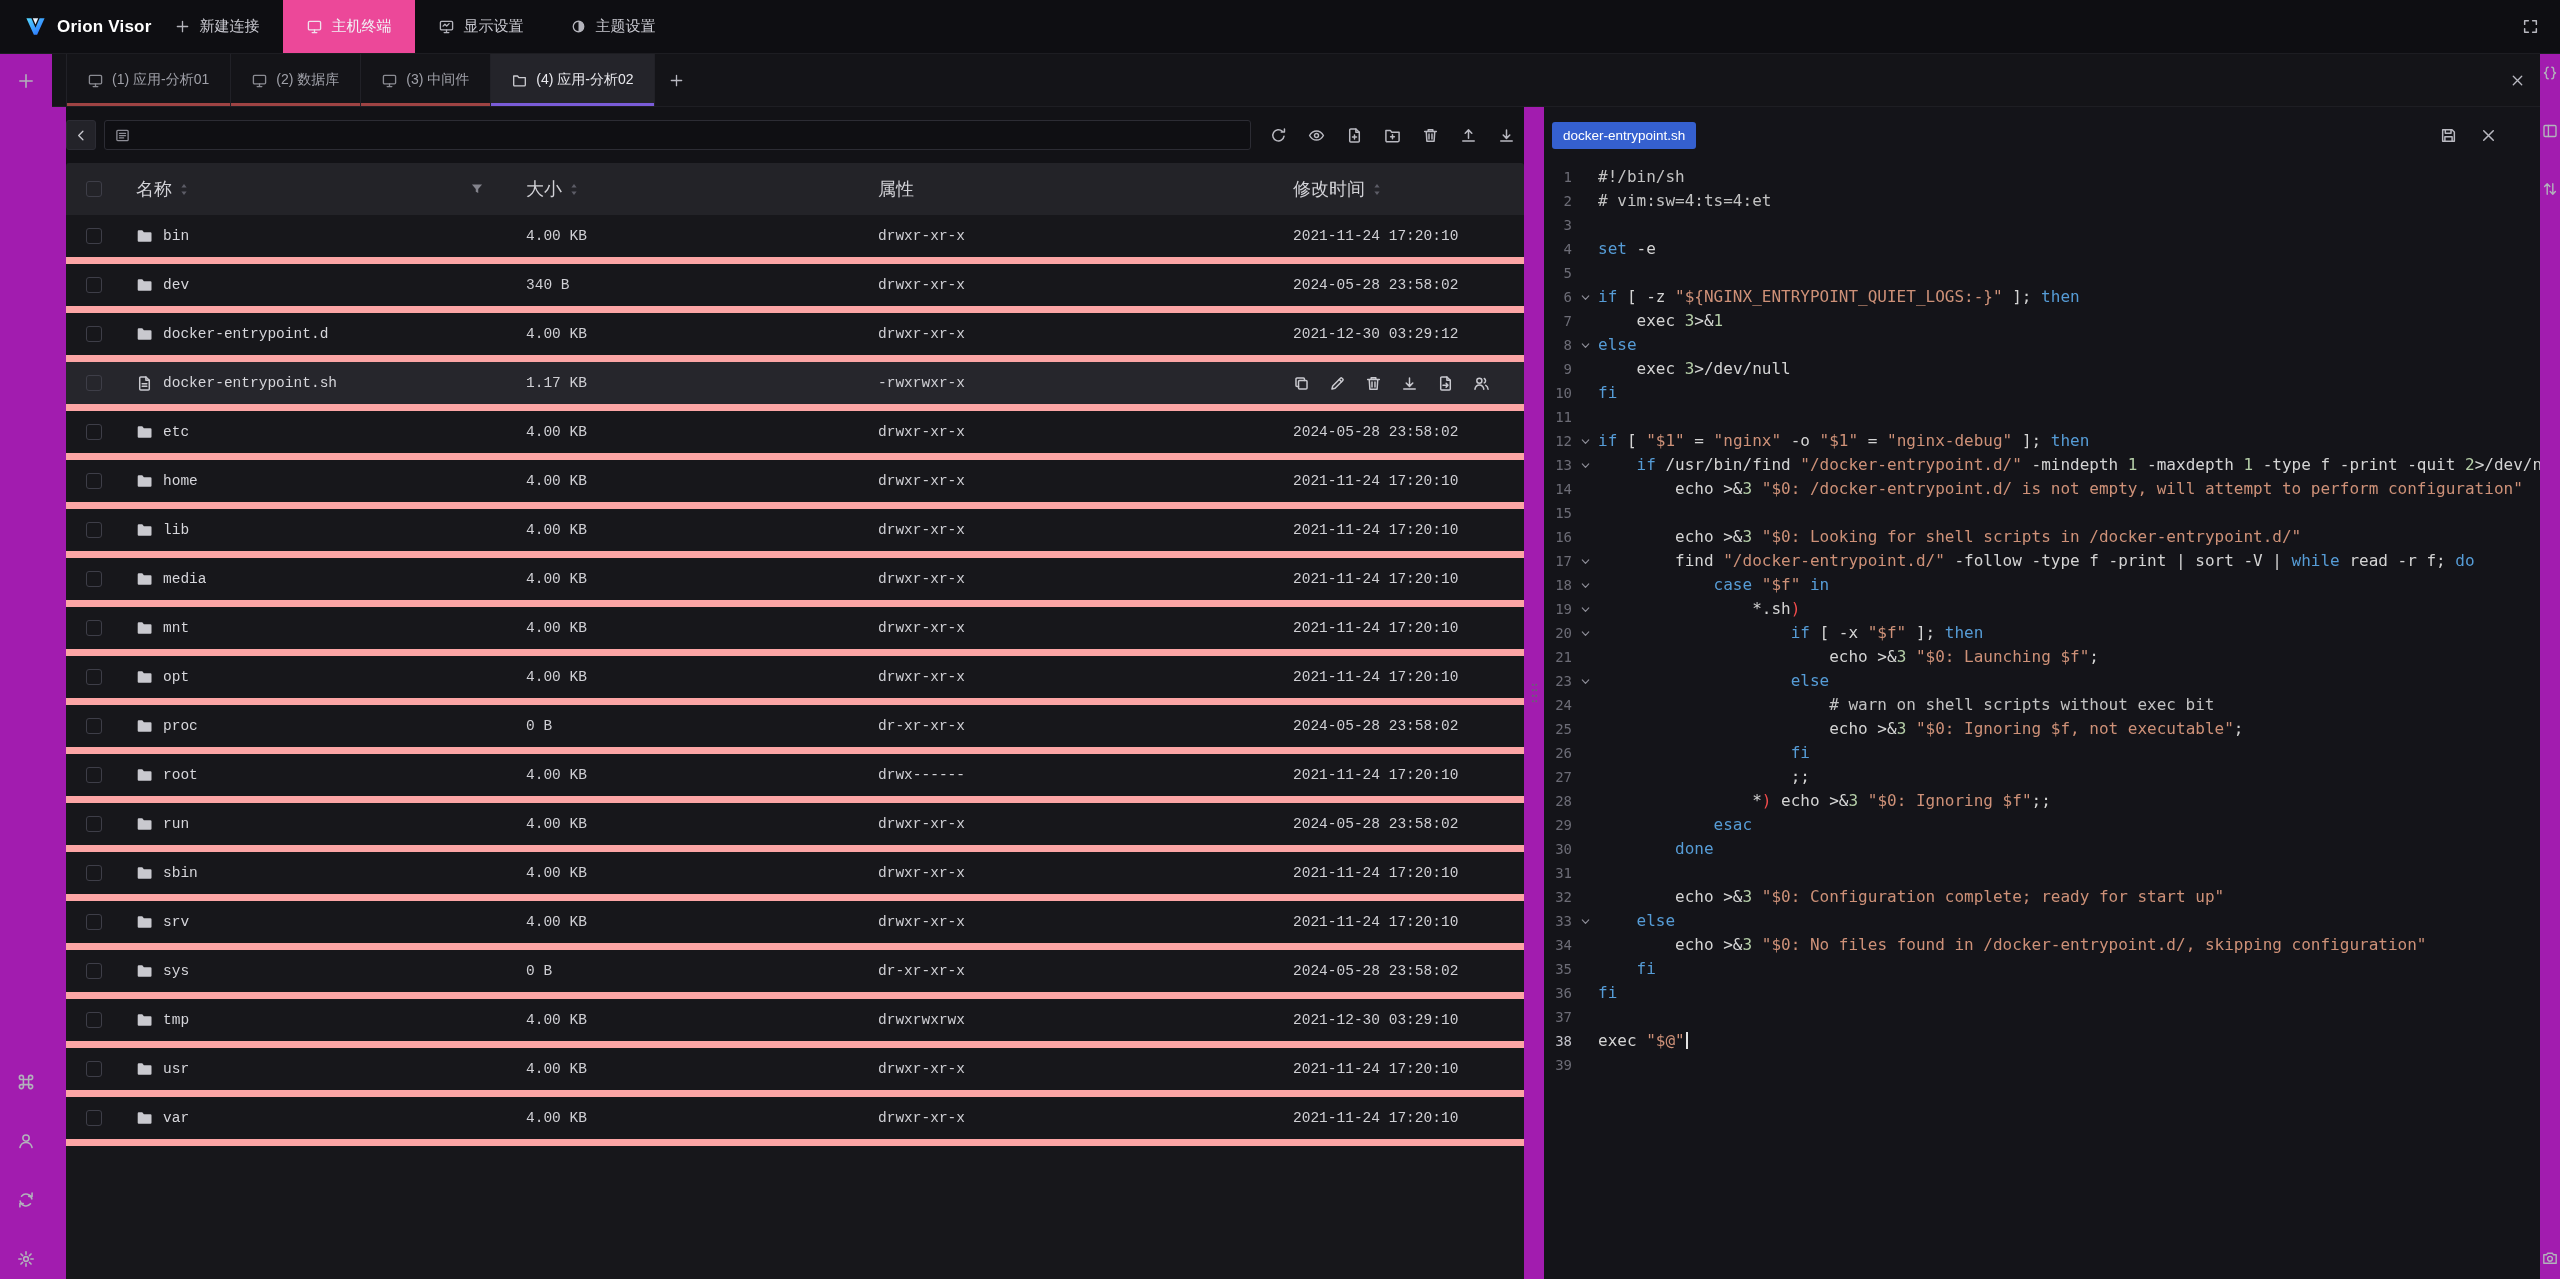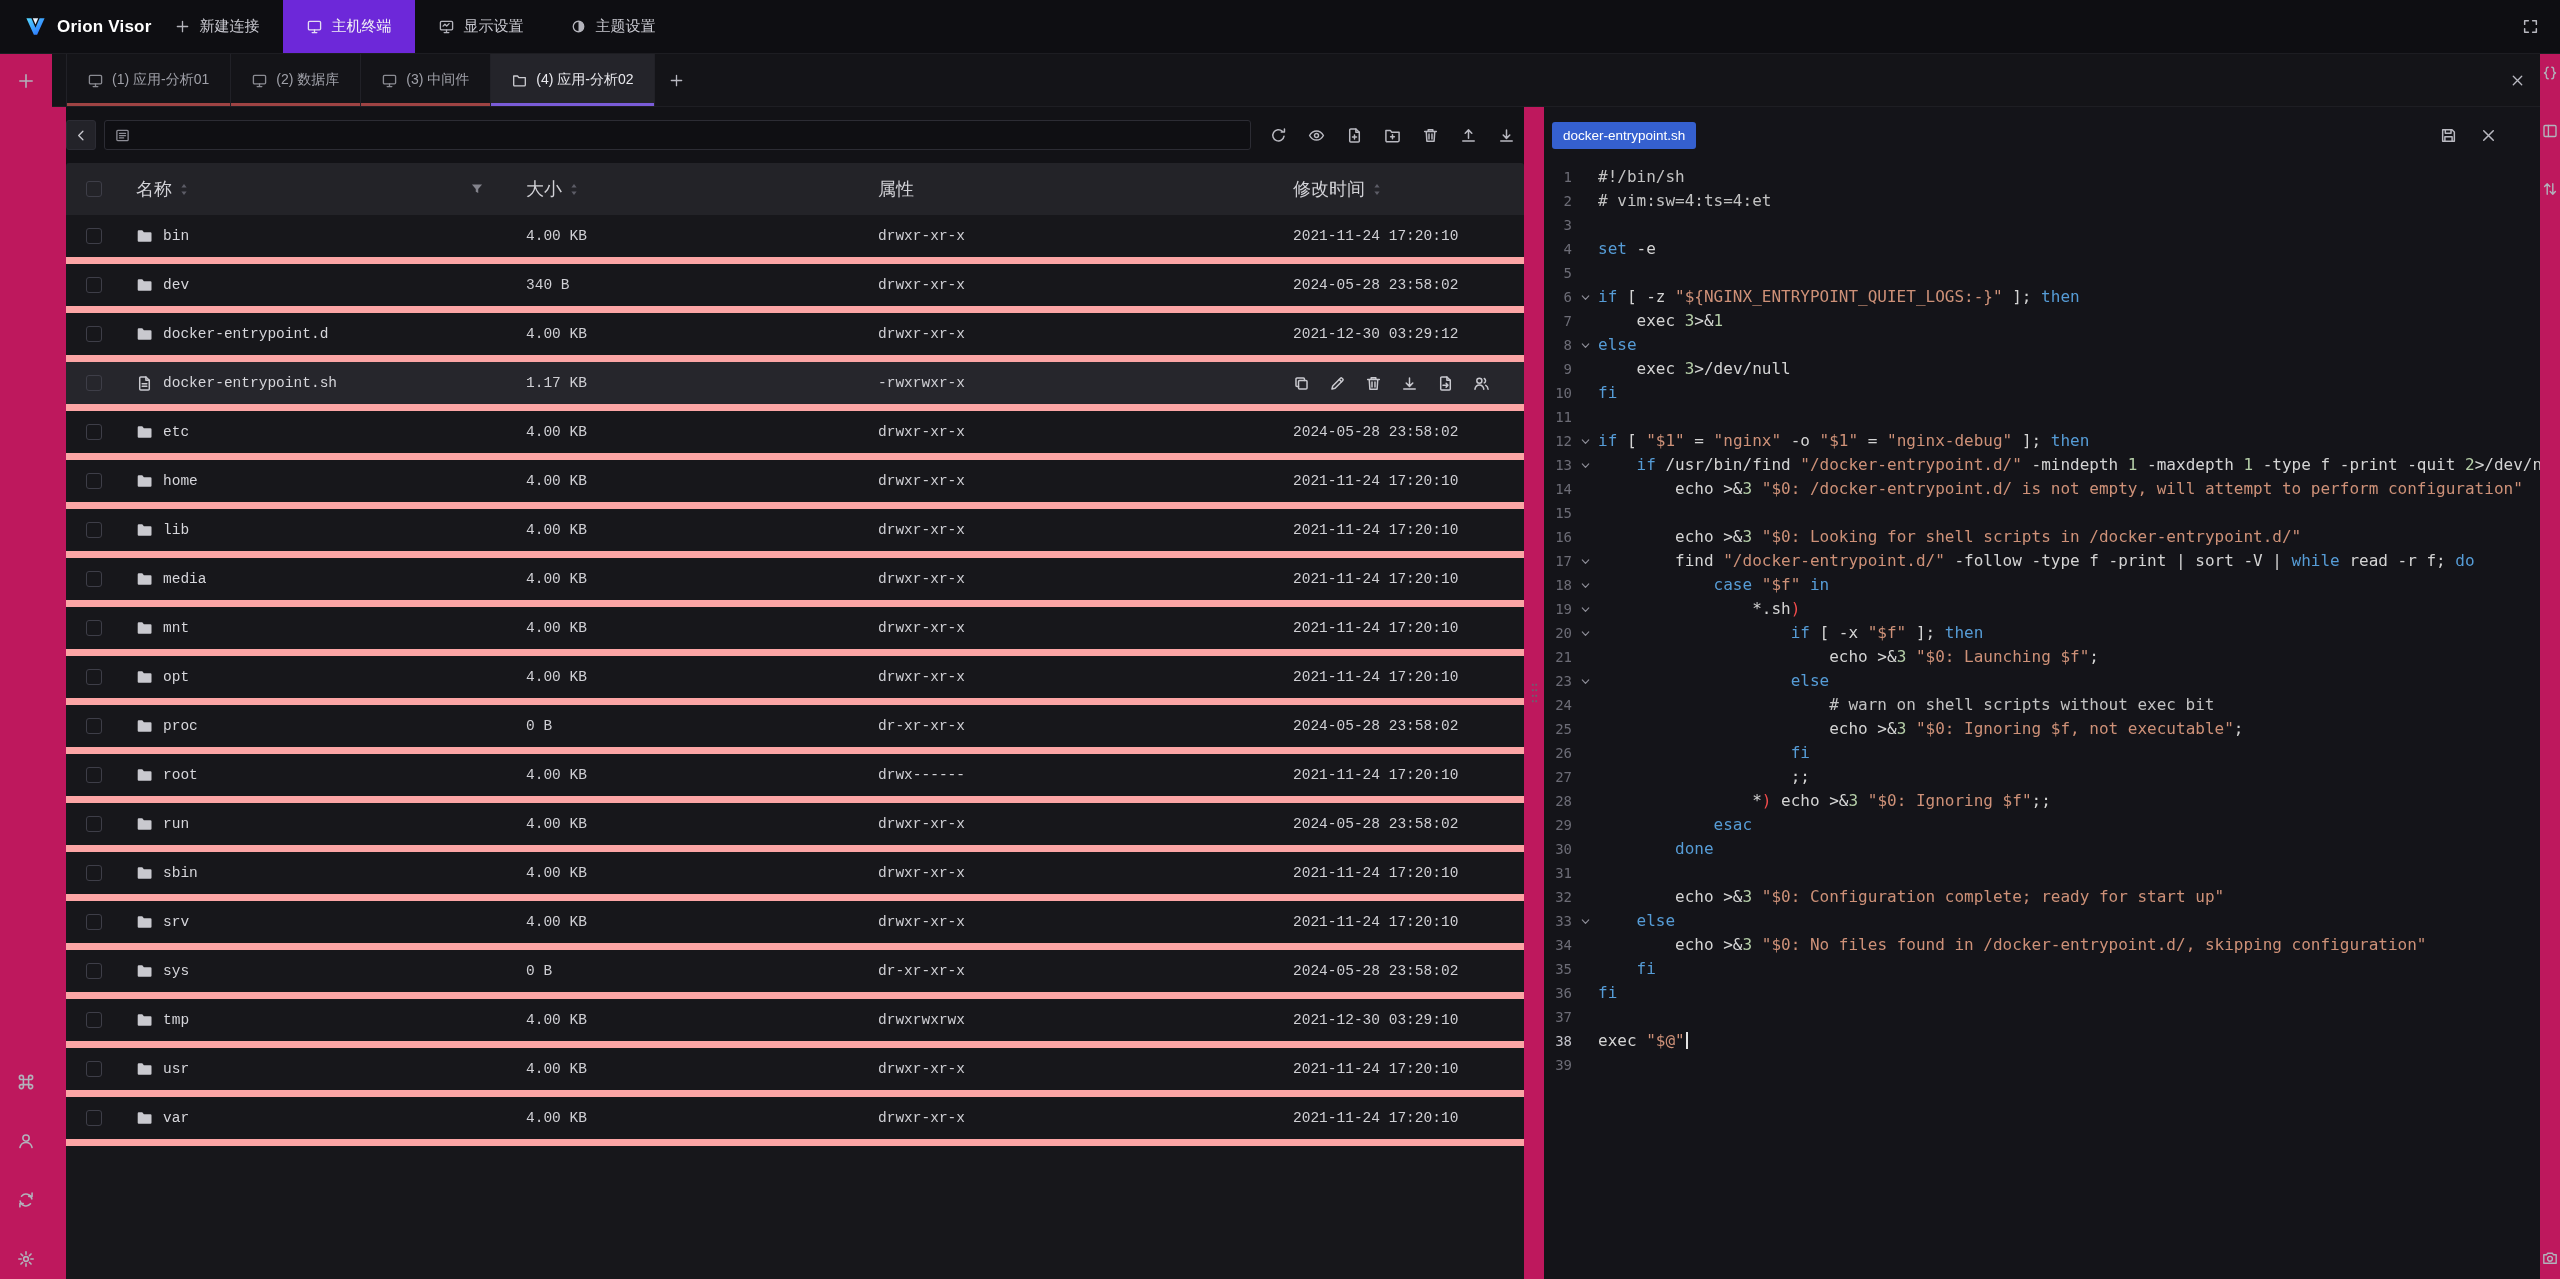--- a/index.html
+++ b/index.html
@@ -11,29 +11,29 @@
   .ic svg{width:100%;height:100%;display:block;}
 
   
   .topnav{flex:0 0 54px;height:54px;background:#0e0e12;border-bottom:1px solid #1d1d22;
     display:flex;align-items:stretch;padding:0 10px 0 24px;}
   .brand{display:flex;align-items:center;gap:10px;cursor:pointer;}
   .logo{width:23px;height:23px;}
   .brand-text{font-size:17px;font-weight:bold;color:#ffffff;letter-spacing:.2px;white-space:nowrap;}
   .nav-menu{display:flex;align-items:stretch;}
   .nav-item{display:flex;align-items:center;gap:9px;padding:0 24px;font-size:15px;color:#c7c7cf;cursor:pointer;white-space:nowrap;}
-  .nav-item.active{background:#6d28d9;color:#f1f1f5;}
+  .nav-item.active{background:#ec4899;color:#f1f1f5;}
   .nav-ic{width:15px;height:15px;opacity:.9;}
   .nav-spacer{flex:1;}
   .icon-btn{background:none;border:none;color:#b9b9c1;cursor:pointer;display:flex;align-items:center;justify-content:center;}
   .fullscreen-btn{width:40px;}
   .fullscreen-btn .ic{width:17px;height:17px;}
 
   
-  .workspace{flex:1;display:flex;min-height:0;background:#be185d;}
+  .workspace{flex:1;display:flex;min-height:0;background:#a21caf;}
   .left-rail{flex:0 0 52px;display:flex;flex-direction:column;align-items:center;padding:13px 0 6px;}
   .rail-bottom{margin-top:auto;display:flex;flex-direction:column;align-items:center;gap:31px;}
   .rail-top{display:flex;flex-direction:column;align-items:center;gap:40px;}
   .rail-btn{width:28px;height:28px;background:none;border:none;color:#b2b2bb;cursor:pointer;display:flex;align-items:center;justify-content:center;}
   .rail-btn .ic{width:18px;height:18px;}
   .right-rail{flex:0 0 20px;display:flex;flex-direction:column;align-items:center;padding:10px 0 12px;}
   .right-rail .rail-btn{width:18px;height:18px;}
   .right-rail .rail-btn .ic{width:16px;height:16px;}
   .right-rail .rail-top{gap:40px;}
 

